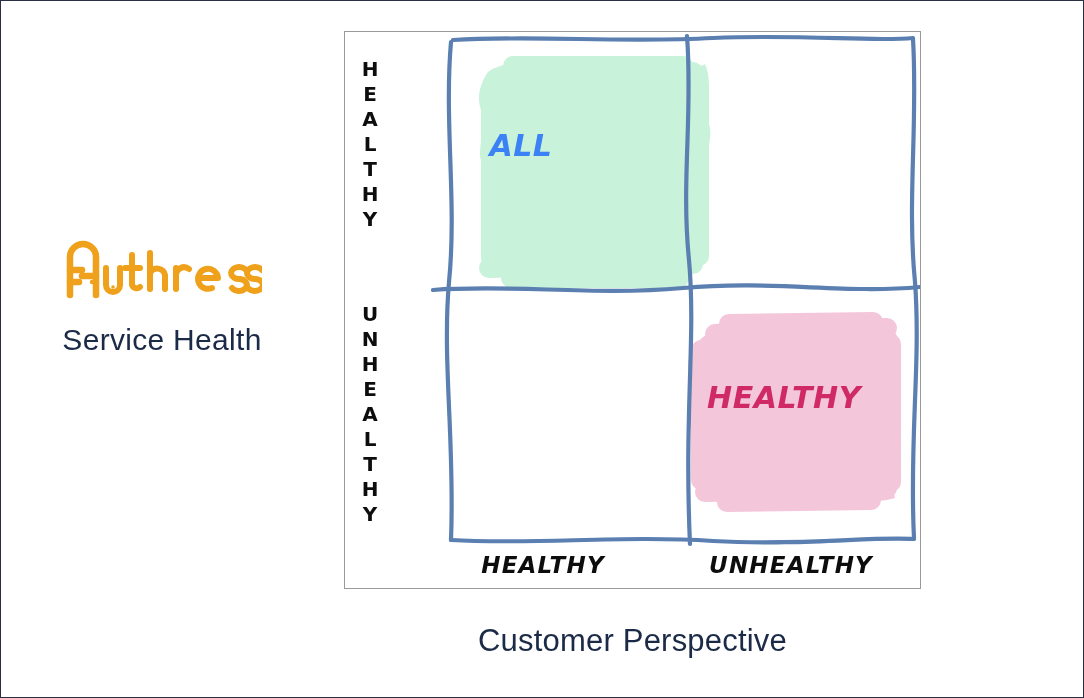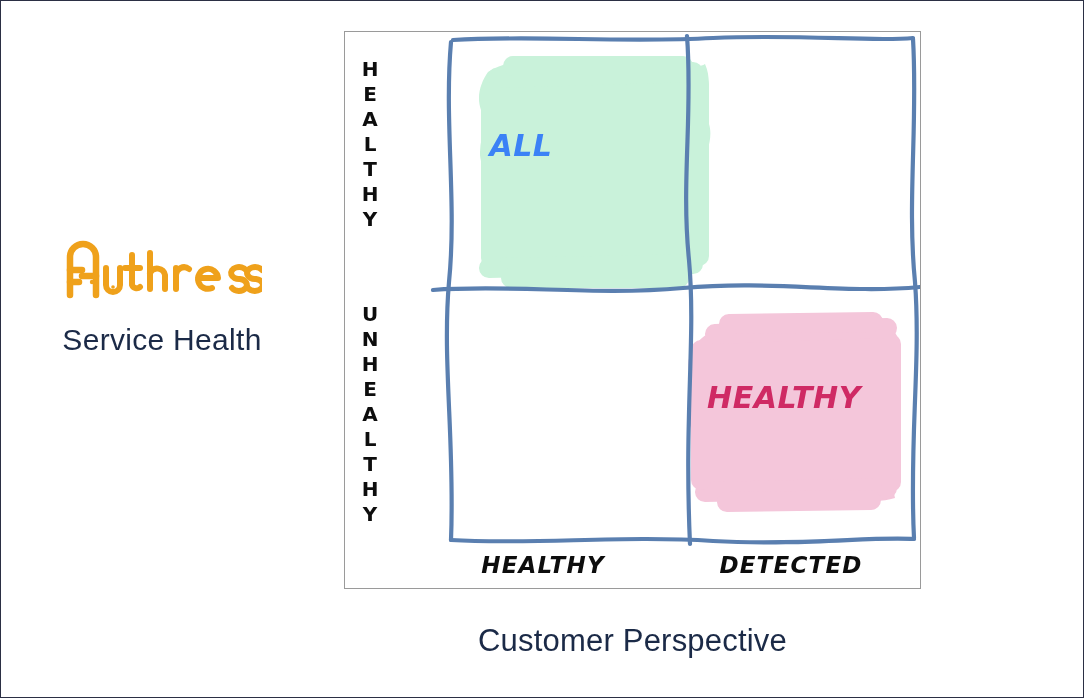--- a/index.html
+++ b/index.html
@@ -262,21 +262,21 @@
 
         <path d="M58 508 C140 513, 230 503, 320 509 C410 514, 480 504, 521 507"></path>
 
         <path d="M40 258 C120 252, 200 264, 290 256 C380 248, 450 262, 527 255"></path>
 
         <path d="M294 4 C300 80, 288 150, 296 228 C303 306, 291 380, 297 512"></path>
       </g>
     </svg>
 
     <div id="haxis-healthy" class="haxis-label">HEALTHY</div>
-    <div id="haxis-unhealthy" class="haxis-label">DETECTED</div>
+    <div id="haxis-unhealthy" class="haxis-label">UNHEALTHY</div>
   </div>
 
   <div id="label-all-good" class="quad-text">
     <div>ALL</div>
   </div>
 
   <div id="label-detected-failure" class="quad-text">
     <div>HEALTHY</div>
   </div>
 

